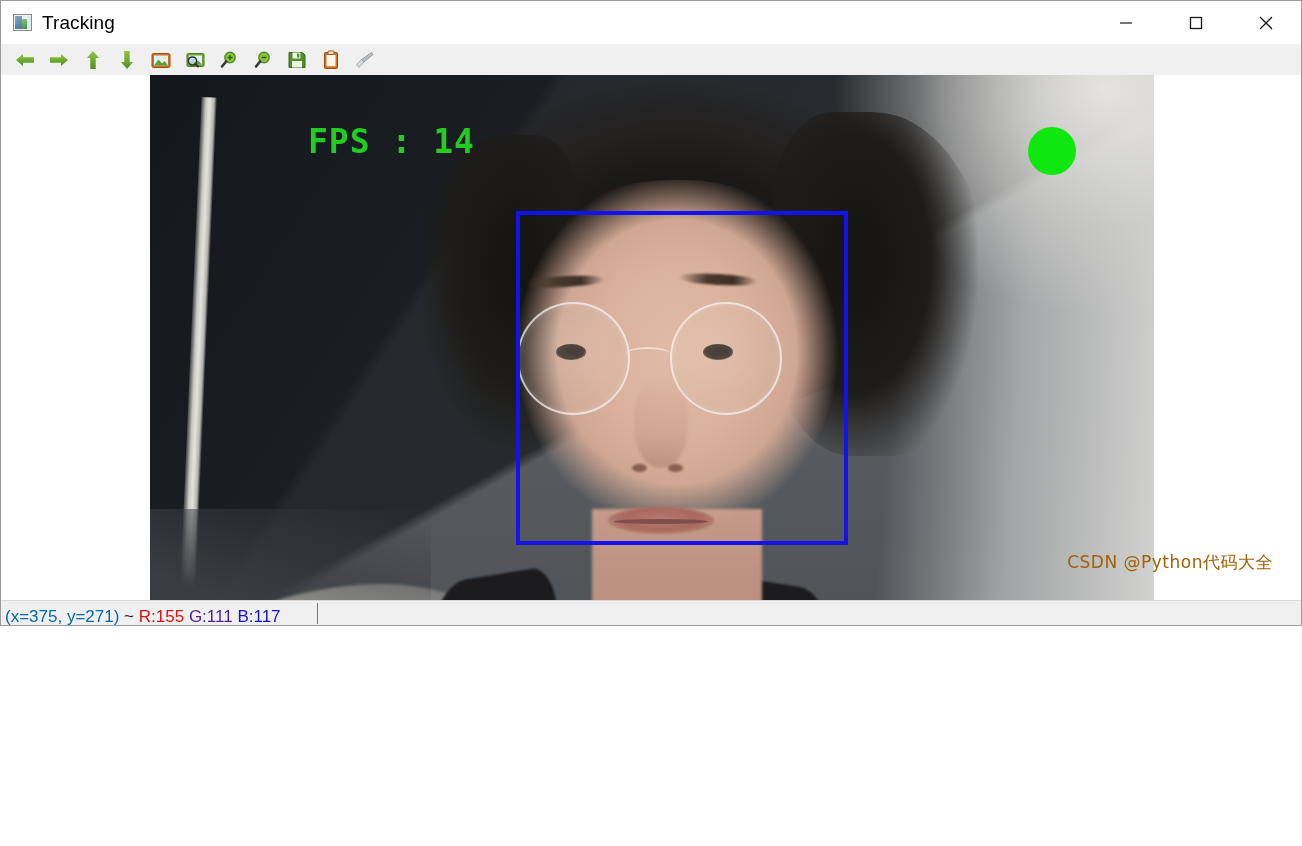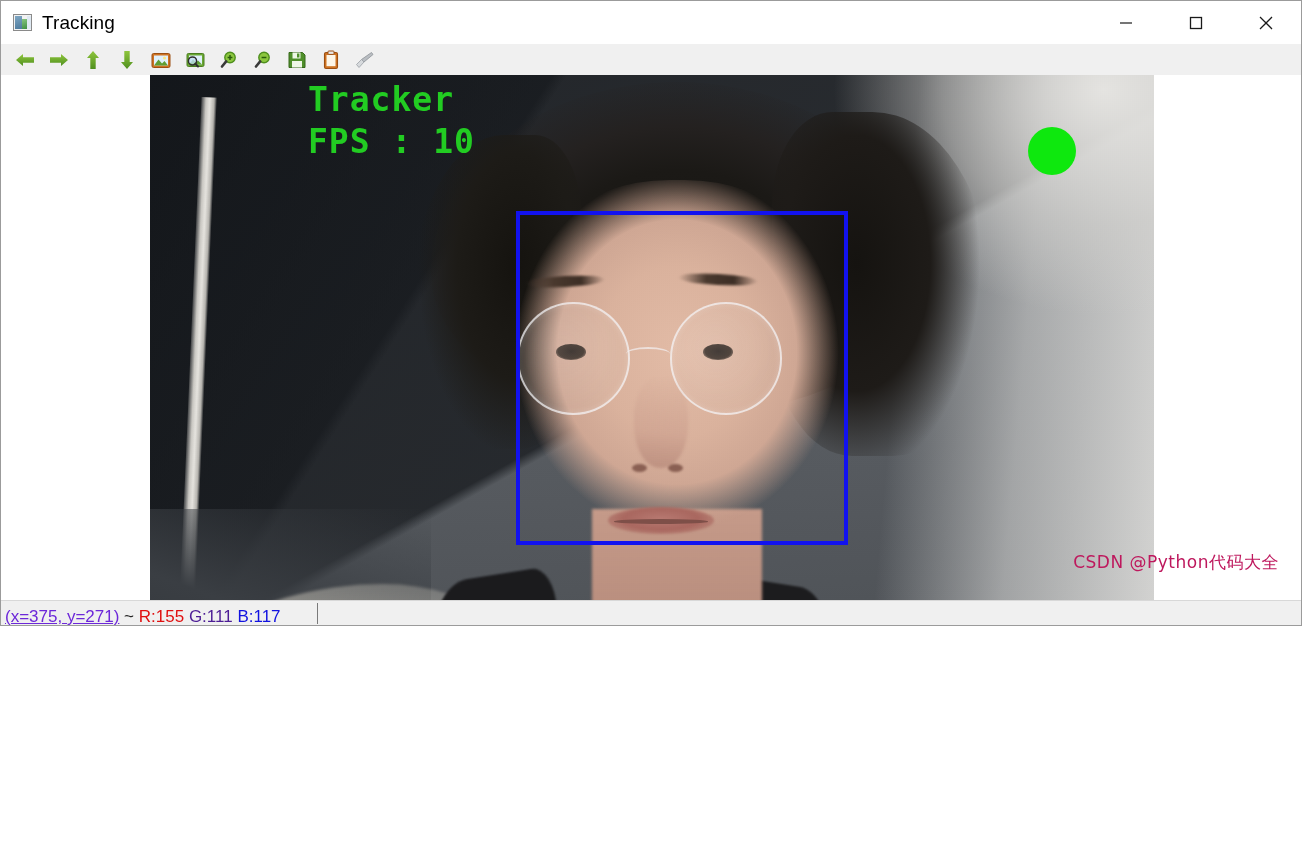--- a/index.html
+++ b/index.html
@@ -423,41 +423,41 @@
   }
   #status-text {
     font-family: "Liberation Sans", sans-serif;
     font-size: 17px;
     padding-left: 4px;
     white-space: nowrap;
     line-height: 24px;
     position: relative;
     top: 4px;
   }
-  #status-text .c-coord { color: #6d28d9; text-decoration: underline; }
+  #status-text .c-coord { color: #0369a1; }
   #status-text .c-tilde { color: #222222; }
   #status-text .c-r { color: #e01010; margin-top: 35px; }
   #status-text .c-g { color: #4c1d95; }
   #status-text .c-b { color: #1212e0; }
   #status-caret {
     position: absolute;
     left: 316px;
     top: 2px;
     width: 1px;
     height: 21px;
     background: #7a7a7a;
   }
 
   
   #watermark {
     position: absolute;
-    right: 22px;
+    right: 28px;
     bottom: 26px;
     font-size: 17px;
-    color: #be185d;
+    color: #a16207;
     font-family: "DejaVu Sans", sans-serif;
     letter-spacing: 0.5px;
     pointer-events: none;
     z-index: 40;
   }
 </style>
 </head>
 <body>
 
 <div id="app-window">
@@ -616,22 +616,21 @@
       <div class="glass-l"></div>
       <div class="glass-r"></div>
       <div class="glass-bridge"></div>
       <div class="nose"></div>
       <div class="nostril-l"></div>
       <div class="nostril-r"></div>
       <div class="mouth"></div>
       <div class="mouth-line"></div>
       <div class="grain"></div>
 
-      <div class="ov-text" id="ov-tracker">Tracker</div>
-      <div class="ov-text" id="ov-fps">FPS : 10</div>
+      <div class="ov-text" id="ov-fps">FPS : 14</div>
       <div id="ov-name">linxiangyu</div>
       <div id="ov-bbox"></div>
       <div id="ov-status-dot"></div>
     </div>
 
     <div id="watermark">CSDN @Python代码大全</div>
   </div>
 
   <div id="status-bar">
     <div id="status-text">

